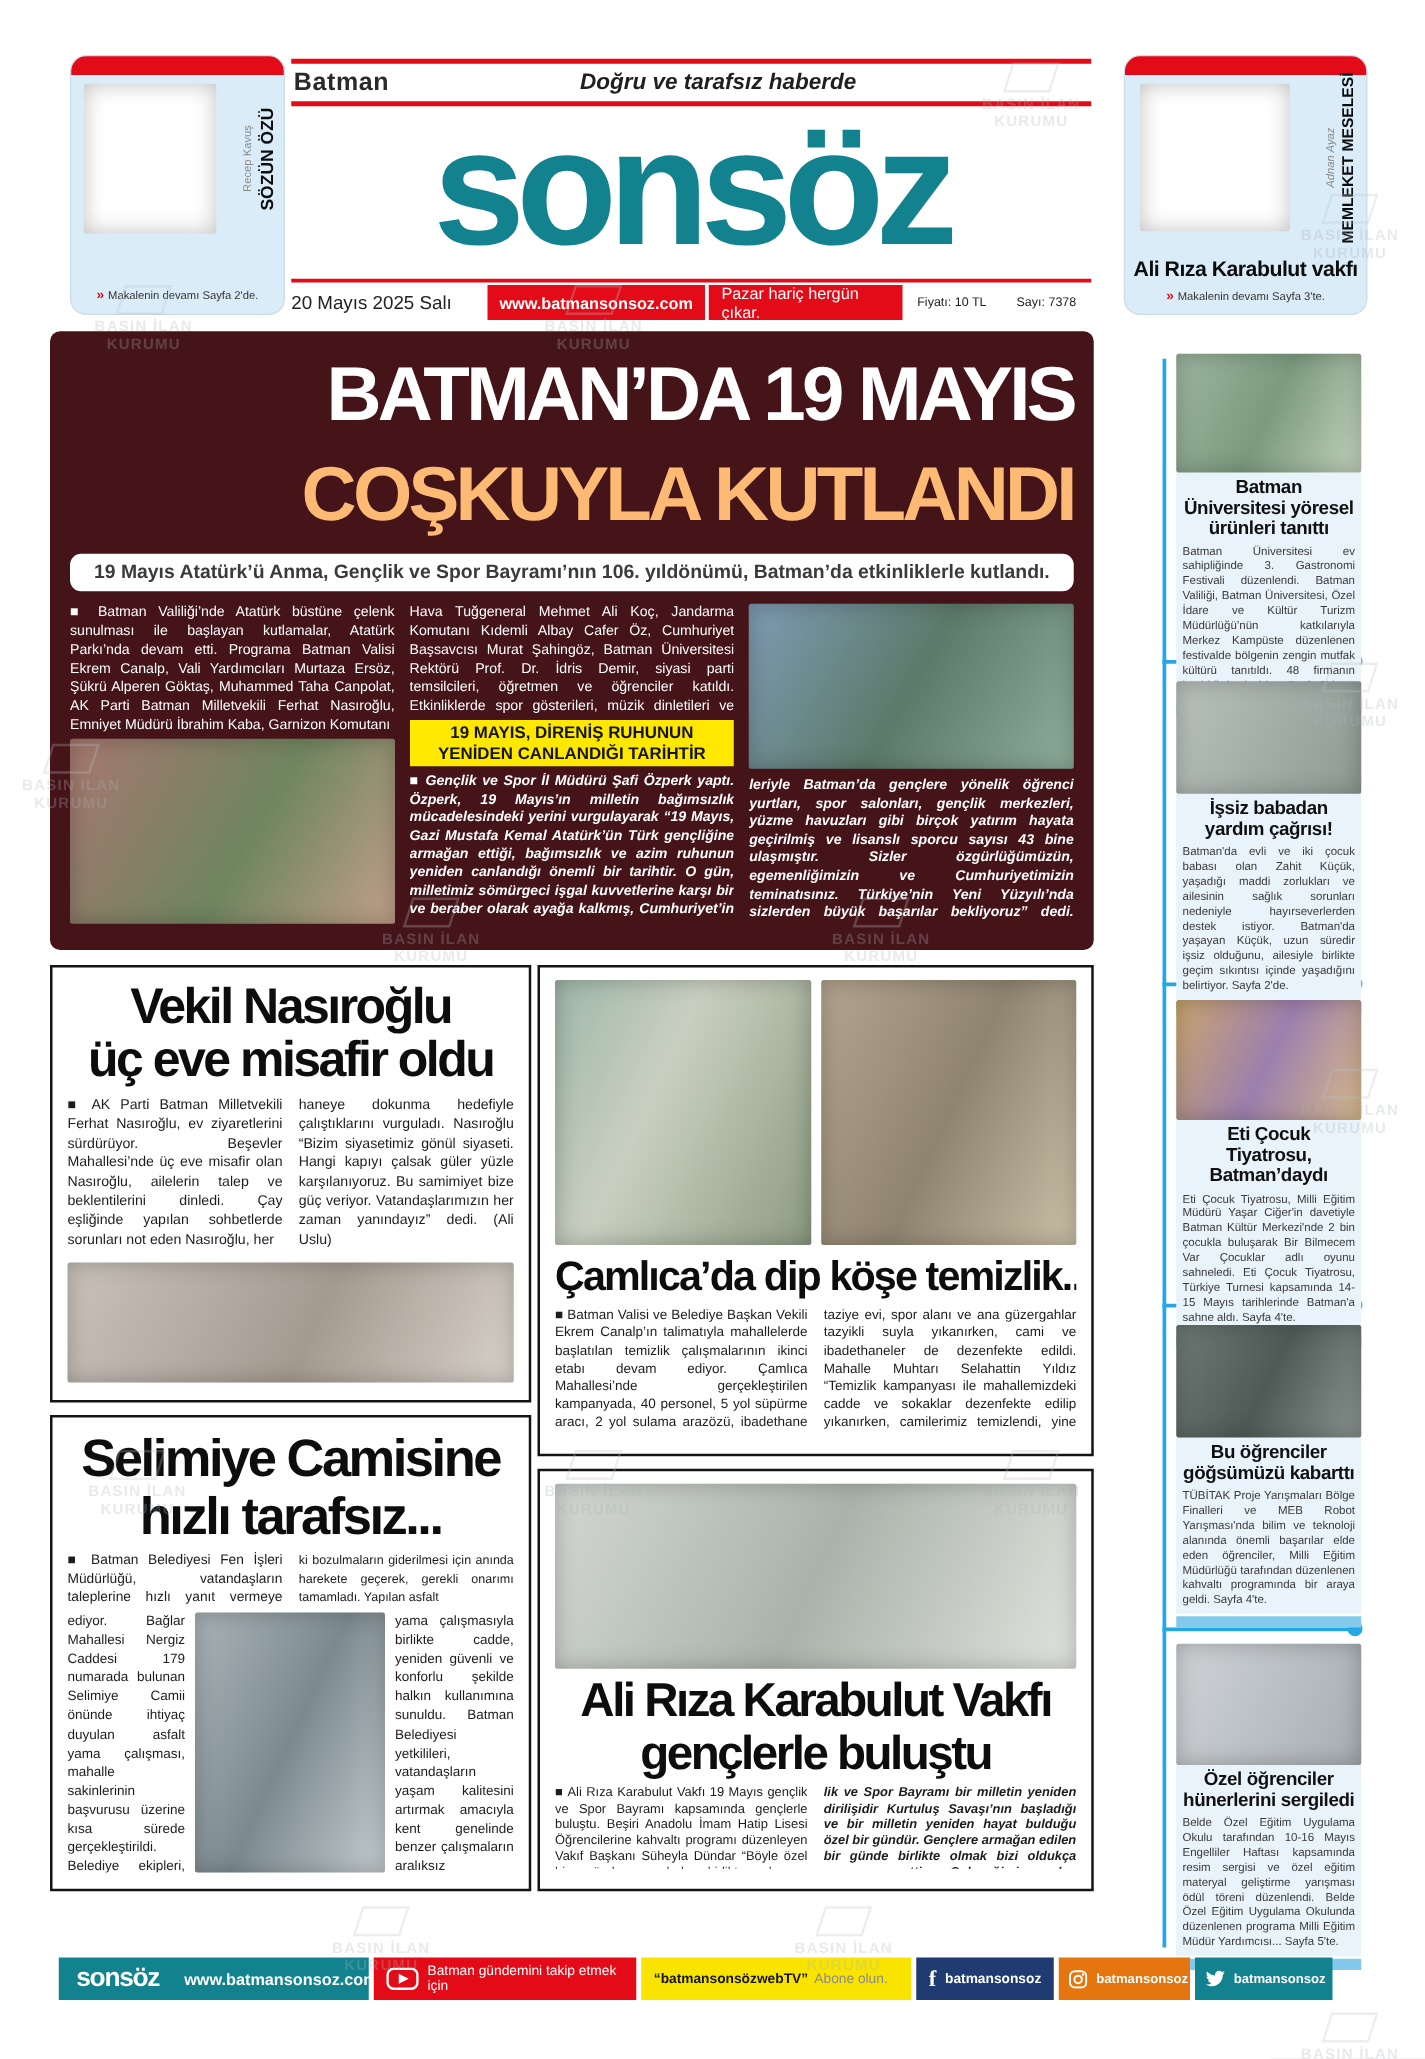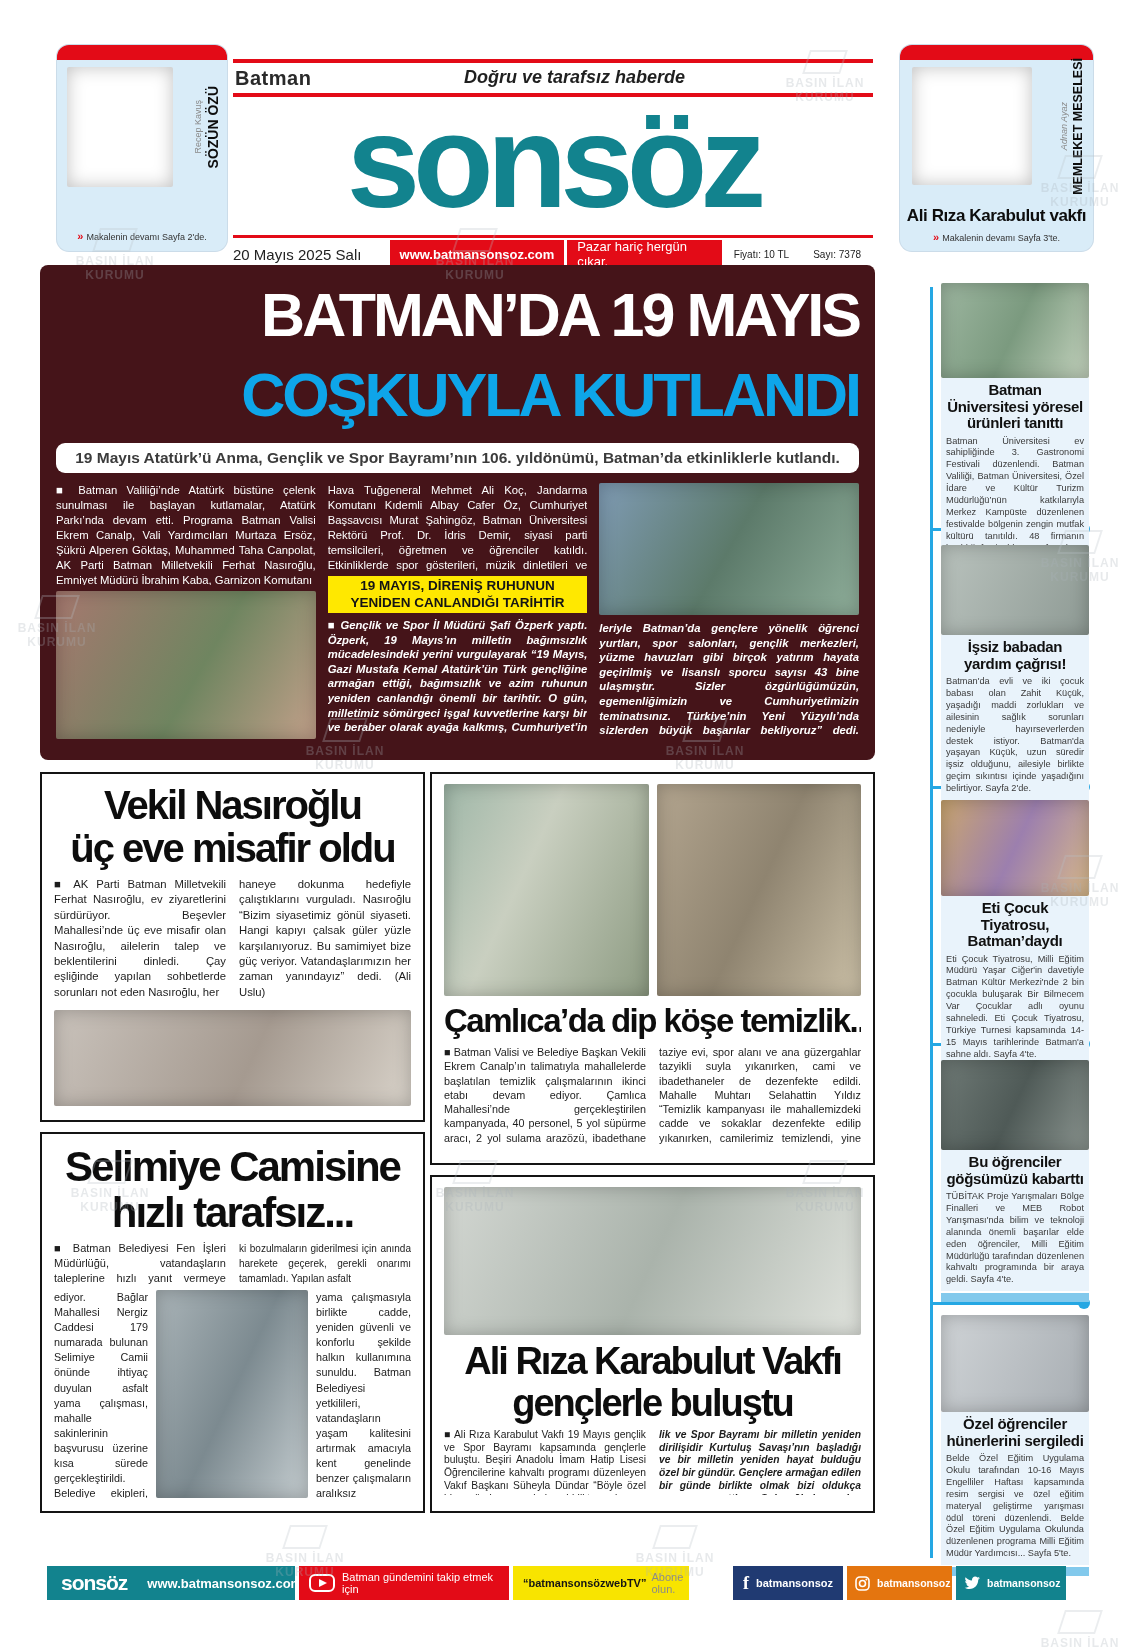--- a/index.html
+++ b/index.html
@@ -17,21 +17,21 @@
   .colcard .topbar{height:15px;background:#e30b17;border-radius:12px 12px 0 0;}
   .colcard .photo{position:absolute;background:#fff;}
   .colcard .vlabel{position:absolute;display:flex;flex-direction:row;align-items:center;gap:2px;}
   .vtext{writing-mode:vertical-rl;transform:rotate(180deg);white-space:nowrap;}
   .col-title{position:absolute;left:4px;right:4px;text-align:center;font-weight:bold;
              font-size:14.5px;line-height:16px;letter-spacing:-.4px;color:#0d0d0d;}
   .col-more{position:absolute;left:4px;right:4px;text-align:center;font-size:9px;color:#333;}
   .col-more .chev{color:#e30b17;font-weight:bold;margin-right:3px;font-size:11px;}
 
   
-  .mast{position:absolute;left:233px;top:57px;width:640px;height:214px;text-decoration:underline;}
+  .mast{position:absolute;left:233px;top:45px;width:640px;height:214px;text-decoration:underline;}
   .redline{position:absolute;left:0;right:0;background:#e30b17;}
   .mast .city{position:absolute;left:2px;top:10px;font-size:20px;font-weight:bold;color:#2a2a2a;letter-spacing:.5px;}
   .mast .tagline{position:absolute;right:188px;top:10px;font-size:18px;font-weight:bold;font-style:italic;color:#1f1f1f;}
   .mast .logo{position:absolute;left:0;right:0;top:38px;text-align:center;font-size:132px;line-height:134px;
               font-weight:bold;letter-spacing:-7px;color:#12838e;}
   .inforow{position:absolute;left:0;right:0;top:183px;height:28px;display:flex;align-items:stretch;}
   .inforow .date{font-size:15px;color:#222;align-self:center;width:168px;}
   .redbox{background:#e30b17;color:#fff;display:flex;align-items:center;padding:0 10px;font-size:13px;}
   .redbox.b1{font-weight:bold;}
   .inforow .plain{font-size:10px;color:#222;align-self:center;padding:0 12px;white-space:nowrap;}
@@ -50,21 +50,21 @@
   .ph-j{background:linear-gradient(115deg,#caa66f,#9c7fae 50%,#d8b98a);}
   .ph-k{background:linear-gradient(115deg,#6f7a76,#4f5a57 50%,#8a948f);}
   .ph-l{background:linear-gradient(115deg,#cfd3d6,#a7adb2);}
   .ph-m{background:linear-gradient(160deg,#cfd6da,#9aa5ac);}
 
   
   .lead{position:absolute;left:40px;top:265px;width:835px;height:495px;background:#451419;
         border-radius:8px;color:#fff;padding:12px 16px;box-sizing:border-box;}
   .lead h1{margin:0;text-align:right;font-size:61px;line-height:77px;letter-spacing:-3px;
            font-weight:bold;color:#fff;white-space:nowrap;}
-  .lead h1.l2{color:#0ea5e9;line-height:82px;}
+  .lead h1.l2{color:#fdba74;line-height:82px;}
   .lead .strip{margin-top:7px;background:#fff;border-radius:9px;height:30px;line-height:30px;
                text-align:center;color:#3b3b3b;font-weight:bold;font-size:15.5px;}
   .lead .cols{display:flex;gap:12px;margin-top:10px;}
   .lead .c{flex:1;min-width:0;}
   .ltext{font-size:11.3px;line-height:15px;text-align:justify;overflow:hidden;}
   .lq{font-size:11.3px;line-height:14.6px;font-weight:bold;font-style:italic;text-align:justify;overflow:hidden;}
   .ybox{margin-top:5px;background:#ffe800;color:#141414;font-weight:bold;font-size:13.5px;
         line-height:16.5px;text-align:center;padding:2px 6px;}
 
   
@@ -292,21 +292,21 @@
   <div class="fblock f-red" style="left:299px;width:210px;padding:0 10px;">
     <span class="icon">
       <svg width="26" height="18" viewBox="0 0 26 18">
           <rect x="1" y="1" width="24" height="16" rx="5" fill="none" stroke="#fff" stroke-width="2"></rect>
           <polygon points="10,5 18,9 10,13" fill="#fff"></polygon>
         </svg>
     </span>
     <span class="lbl" style="font-weight:normal;">Batman gündemini takip etmek için</span>
   </div>
 
-  <div class="fblock f-yellow" style="left:513px;width:176px;padding:0 10px;gap:5px;">
+  <div class="fblock f-yellow" style="left:513px;width:216px;padding:0 10px;gap:5px;">
     <span class="lbl" style="color:#141414;">“batmansonsözwebTV”</span>
     <span class="lbl" style="font-weight:normal;color:#8a8a8a;">Abone olun.</span>
   </div>
 
   <div class="fblock f-navy" style="left:733px;width:110px;padding:0 10px;">
     <span class="icon" style="font-family:'Liberation Serif',serif;font-weight:bold;font-size:18px;">f</span>
     <span class="lbl">batmansonsoz</span>
   </div>
 
   <div class="fblock f-orange" style="left:847px;width:105px;padding:0 8px;">

